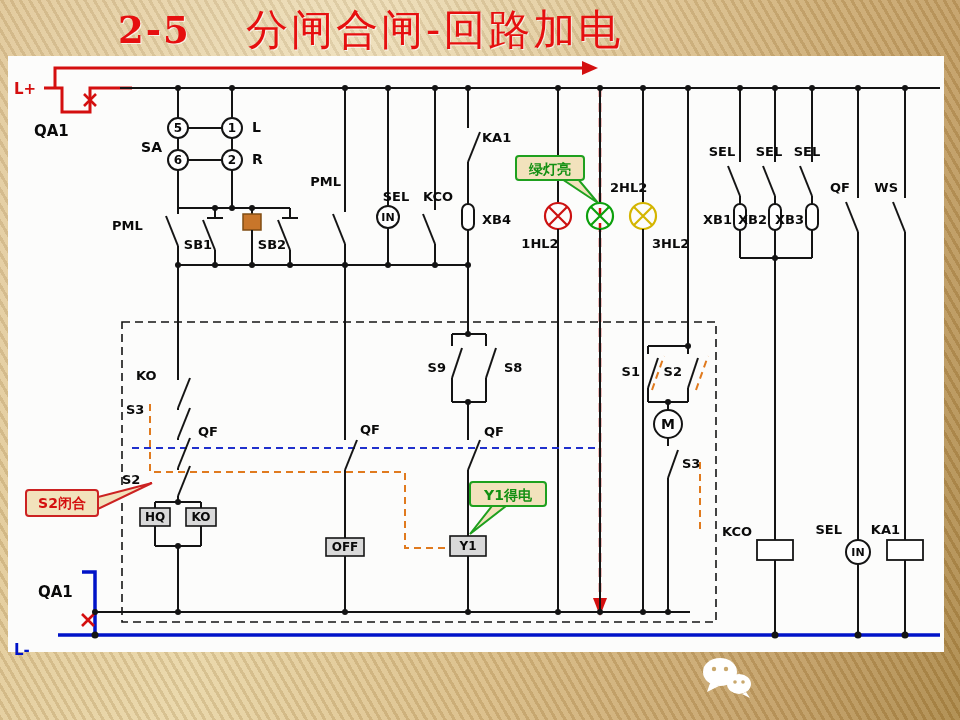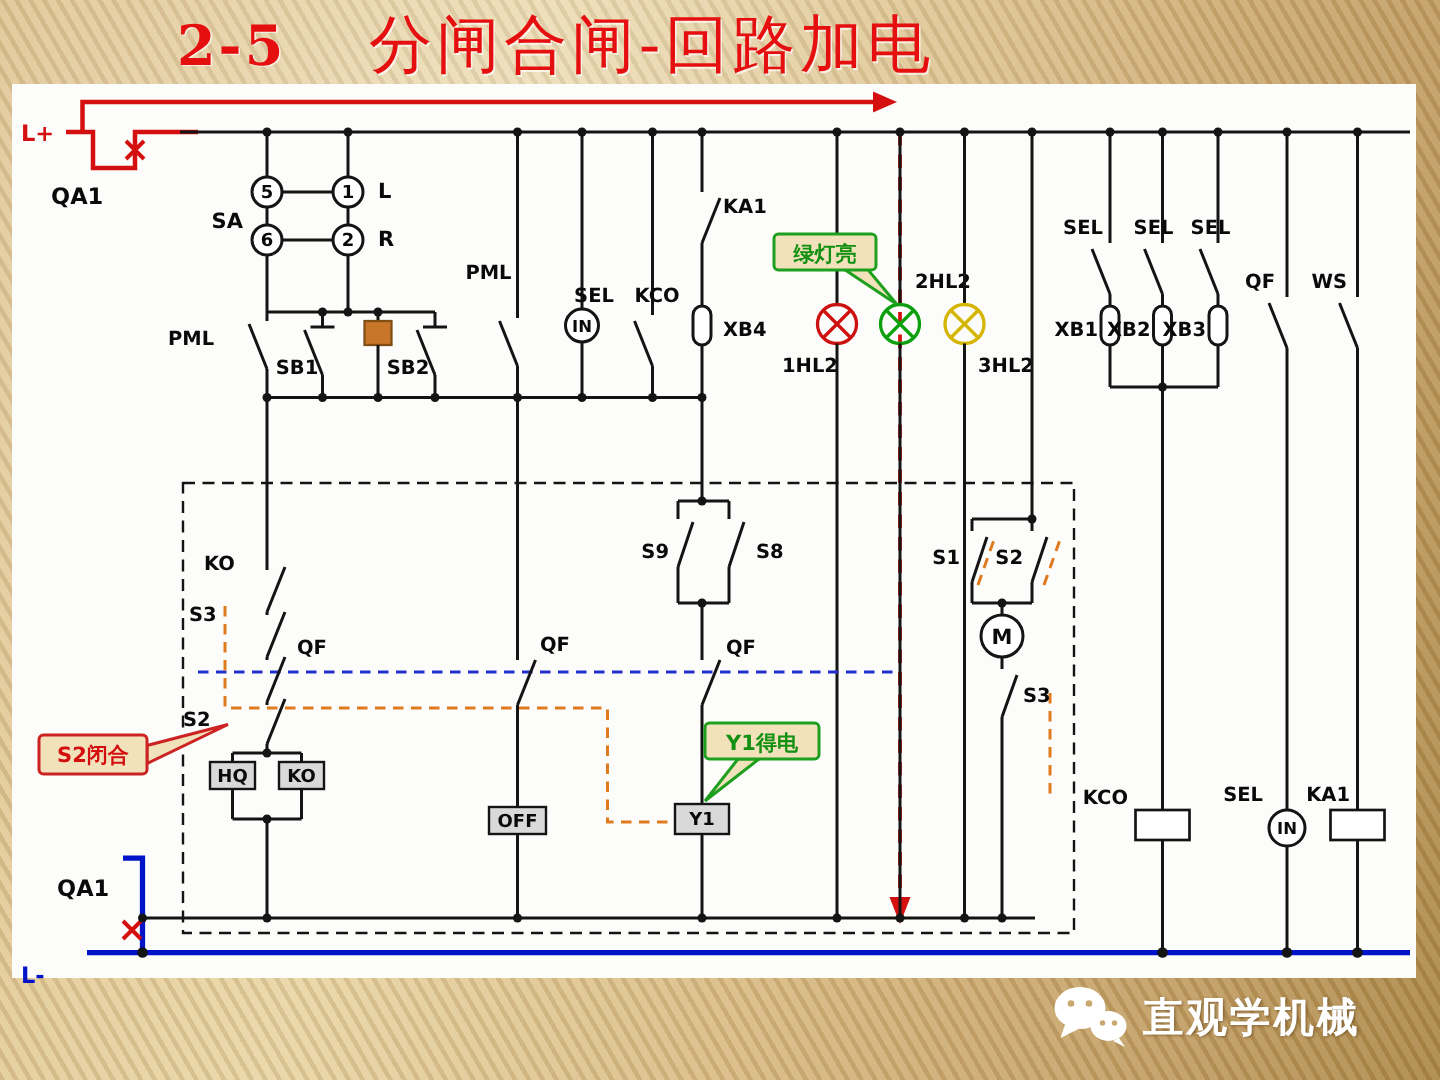--- a/index.html
+++ b/index.html
@@ -382,14 +382,13 @@
   <svg width="52" height="46" viewBox="0 0 52 46">
     <ellipse cx="20" cy="17" rx="17" ry="14" fill="#ffffff"></ellipse>
     <polygon points="10,28 7,37 19,31" fill="#ffffff"></polygon>
     <circle cx="14" cy="14" r="2.2" fill="#c9a86d"></circle>
       <circle cx="26" cy="14" r="2.2" fill="#c9a86d"></circle>
     <ellipse cx="39" cy="29" rx="12" ry="10" fill="#ffffff"></ellipse>
     <polygon points="46,37 50,43 42,39" fill="#ffffff"></polygon>
     <circle cx="35" cy="27" r="1.8" fill="#c9a86d"></circle>
       <circle cx="43" cy="27" r="1.8" fill="#c9a86d"></circle>
   </svg>
-  <span>直观学机械</span>
 </div>
 
 </body></html>

